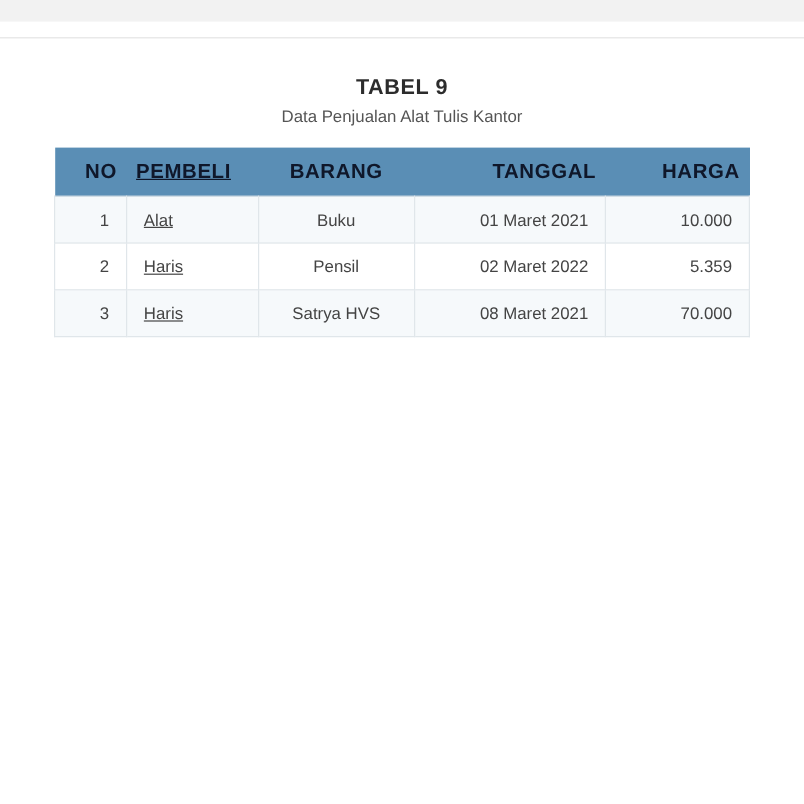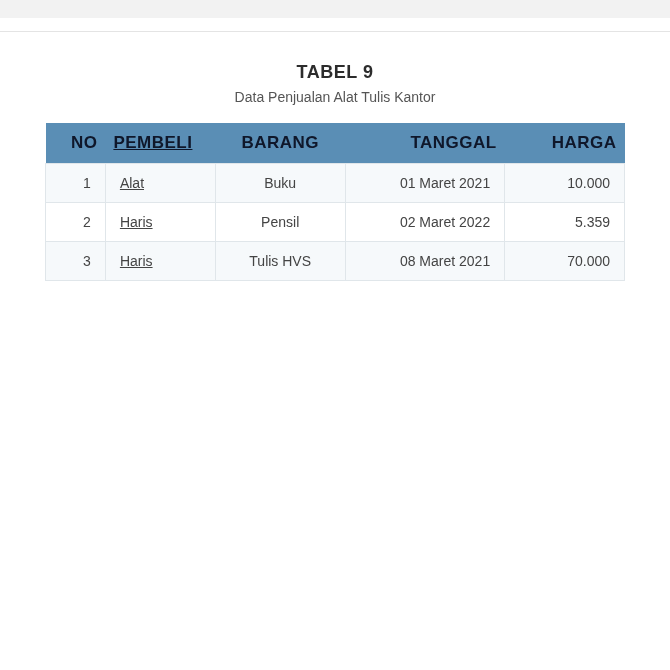--- a/index.html
+++ b/index.html
@@ -102,19 +102,19 @@
       <tr>
         <td class="col-no">2</td>
         <td class="col-pembeli">Haris</td>
         <td class="col-barang">Pensil</td>
         <td class="col-tanggal">02 Maret 2022</td>
         <td class="col-harga">5.359</td>
       </tr>
       <tr>
         <td class="col-no">3</td>
         <td class="col-pembeli">Haris</td>
-        <td class="col-barang">Tulis HVS</td>
+        <td class="col-barang">Satrya HVS</td>
         <td class="col-tanggal">08 Maret 2021</td>
         <td class="col-harga">70.000</td>
       </tr>
     </tbody>
   </table>
 </div>
 
 </body></html>

